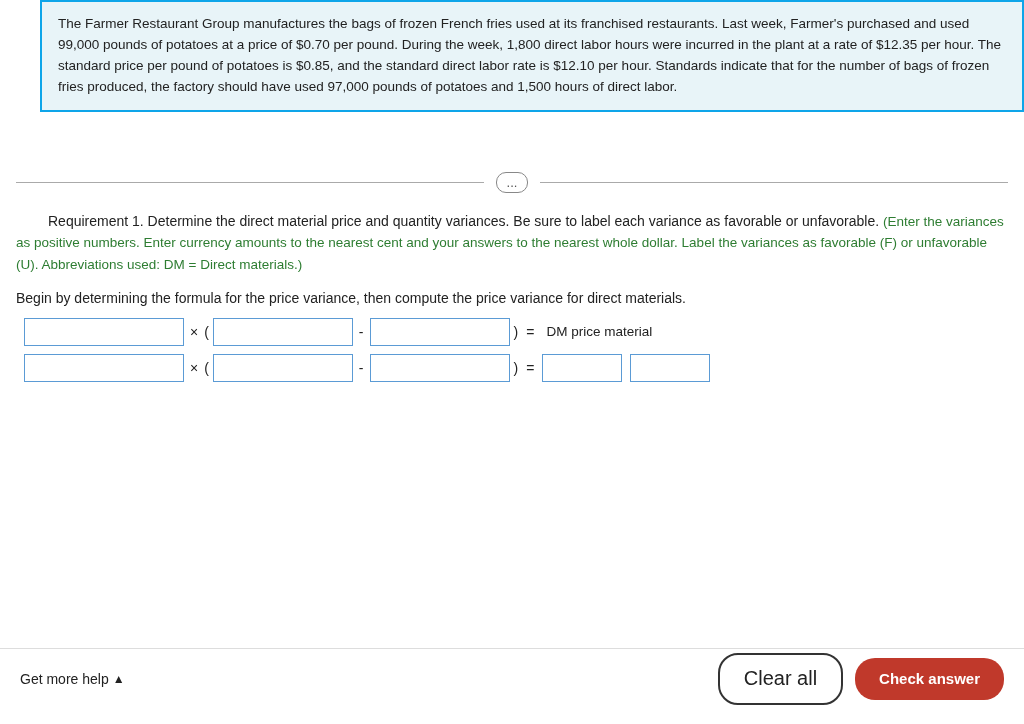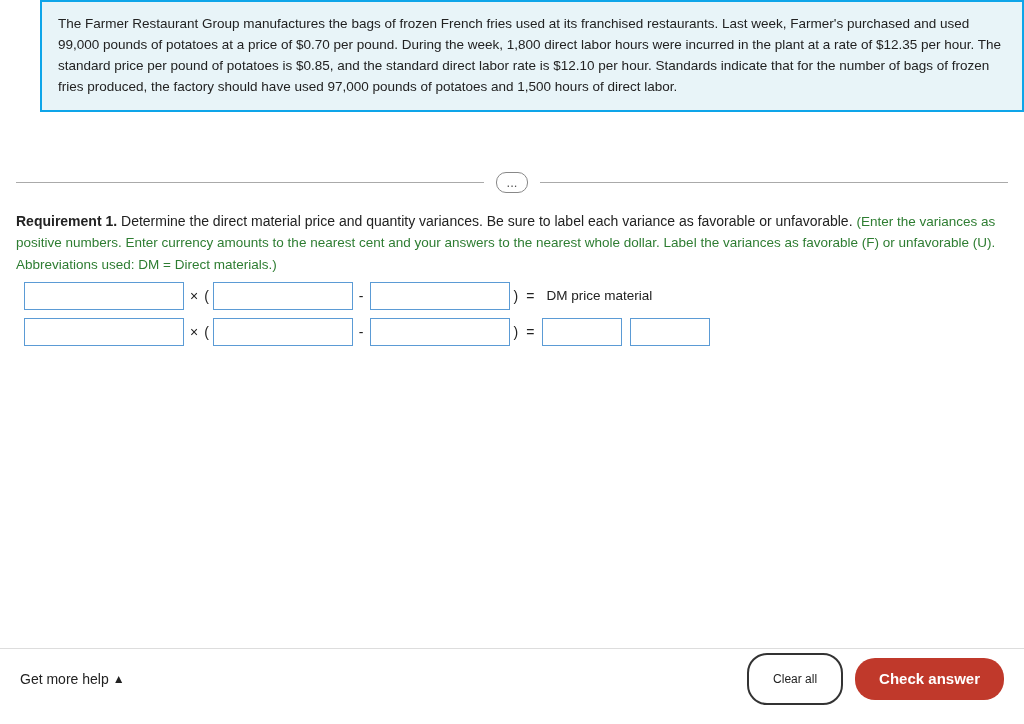--- a/index.html
+++ b/index.html
@@ -66,21 +66,22 @@
       padding: 18px 16px 0 16px;
     }
 
     .requirement-title {
       font-size: 14px;
       line-height: 1.55;
       margin-bottom: 6px;
     }
 
     .requirement-title strong {
-      font-weight: bold;
+      font-weight: normal;
+      margin-left: 32px;
     }
 
     .requirement-instructions {
       color: #2e7d32;
       font-size: 13.5px;
       line-height: 1.5;
       display: inline;
     }
 
     .begin-text {
@@ -174,21 +175,21 @@
     .bottom-right-buttons {
       display: flex;
       gap: 12px;
       align-items: center;
     }
 
     .btn-clear-all {
       border: 2px solid #333;
       background: #fff;
       color: #222;
-      font-size: 12px;
+      font-size: 20px;
       font-weight: 500;
       border-radius: 20px;
       padding: 8px 24px;
       cursor: pointer;
       height: 52px;
     }
 
     .btn-check-answer {
       border: none;
       background: #c0392b;
@@ -220,20 +221,21 @@
     <div class="divider-line"></div>
     <div class="divider-dots">...</div>
     <div class="divider-line"></div>
   </div>
 
   <div class="requirement-section">
     <div class="requirement-title">
       <strong>Requirement 1.</strong><span> Determine the direct material price and quantity variances. Be sure to label each variance as favorable or unfavorable. </span><span class="requirement-instructions">(Enter the variances as positive numbers. Enter currency amounts to the nearest cent and your answers to the nearest whole dollar. Label the variances as favorable (F) or unfavorable (U). Abbreviations used: DM = Direct materials.)</span>
     </div>
 
+    <div class="begin-text">Begin by determining the formula for the price variance, then compute the price variance for direct materials.</div>
 
     <div class="formula-rows">
 
       <div class="formula-row">
         <input class="formula-input input-wide" type="text" style="">
         <span class="operator-text">×</span>
         <span class="paren-text">(</span>
         <input class="formula-input input-medium" type="text" style="">
         <span class="operator-text">-</span>
         <input class="formula-input input-medium" type="text" style="">

